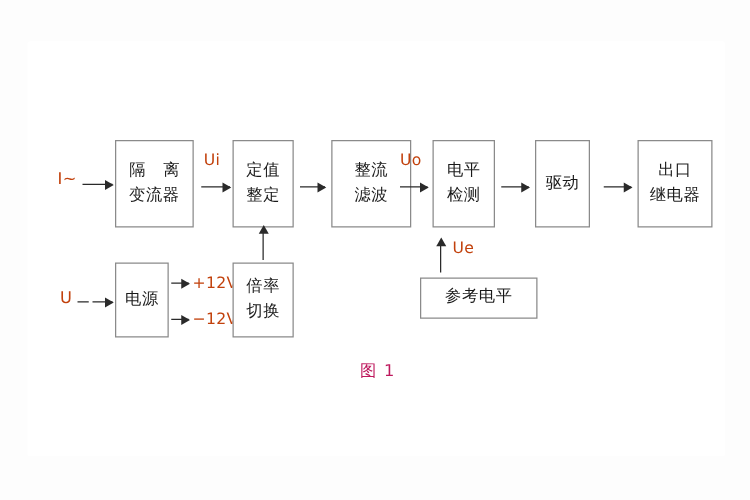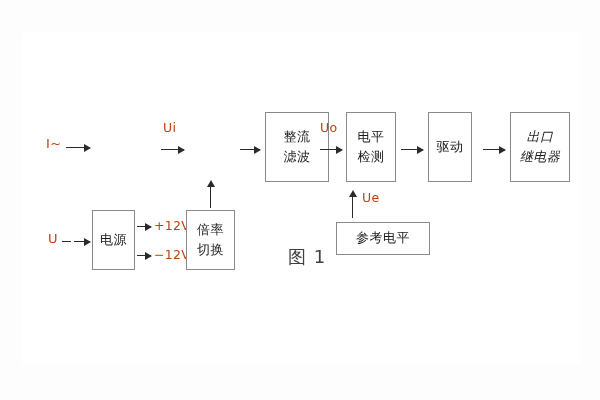--- a/index.html
+++ b/index.html
@@ -86,41 +86,50 @@
     border-bottom: 7px solid #2a2a2a;
   }
   
   .dash {
     position: absolute;
     height: 1px;
     background: #2a2a2a;
   }
   .caption {
     position: absolute;
-    font-size: 18px;
-    color: #404040;
+    font-size: 13px;
+    color: #be185d;
     letter-spacing: 1px;
     white-space: nowrap;
+    margin-top: 43px;
   }
 </style>
 </head>
 <body>
 
 <div id="canvas">
 
   <div class="panel"></div>
 
   <div class="label" style="left:46px; top:136px;">I~</div>
 
   <div class="harrow" style="left:66px; top:147px; width:24px;"></div>
 
+  <div class="block" style="left:92px; top:112px; width:63px; height:70px;">
+    <span class="ln spaced">隔 离</span>
+    <span class="ln">变流器</span>
+  </div>
 
   <div class="label sm" style="left:163px; top:120px;">Ui</div>
   <div class="harrow" style="left:161px; top:149px; width:23px;"></div>
 
+  <div class="block" style="left:186px; top:112px; width:49px; height:70px;">
+    <span class="ln">定值</span>
+    <span class="ln">整定</span>
+  </div>
 
   <div class="harrow" style="left:240px; top:149px; width:20px;"></div>
 
   <div class="block" style="left:265px; top:112px; width:64px; height:70px;">
     <span class="ln">整流</span>
     <span class="ln">滤波</span>
   </div>
 
   <div class="label sm" style="left:320px; top:120px;">Uo</div>
   <div class="harrow" style="left:320px; top:149px; width:22px;"></div>
@@ -131,21 +140,21 @@
   </div>
 
   <div class="harrow" style="left:401px; top:149px; width:22px;"></div>
 
   <div class="block" style="left:428px; top:112px; width:44px; height:70px;">
     <span class="ln">驱动</span>
   </div>
 
   <div class="harrow" style="left:483px; top:149px; width:22px;"></div>
 
-  <div class="block" style="left:510px; top:112px; width:60px; height:70px;font-style:italic;">
+  <div class="block" style="left:510px; top:112px; width:60px; height:70px;">
     <span class="ln">出口</span>
     <span class="ln">继电器</span>
   </div>
 
   <div class="varrow" style="left:352px; top:196px; height:22px;"></div>
   <div class="label sm" style="left:362px; top:190px;">Ue</div>
 
   <div class="block" style="left:336px; top:222px; width:94px; height:33px;">
     <span class="ln">参考电平</span>
   </div>

